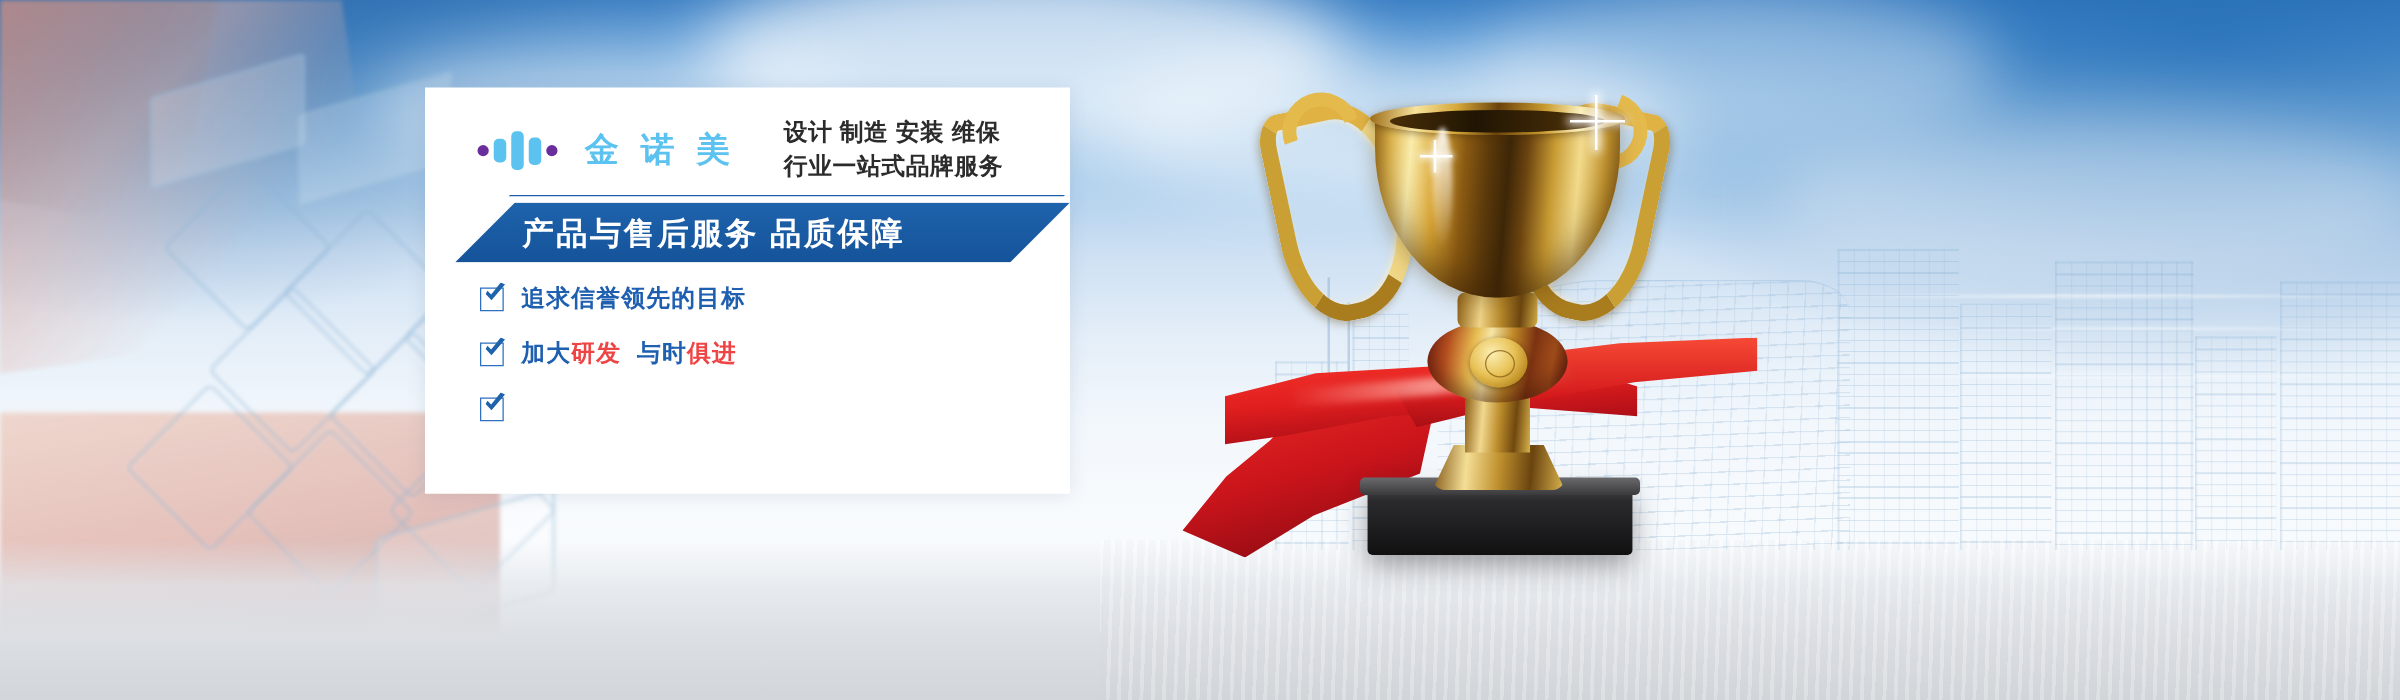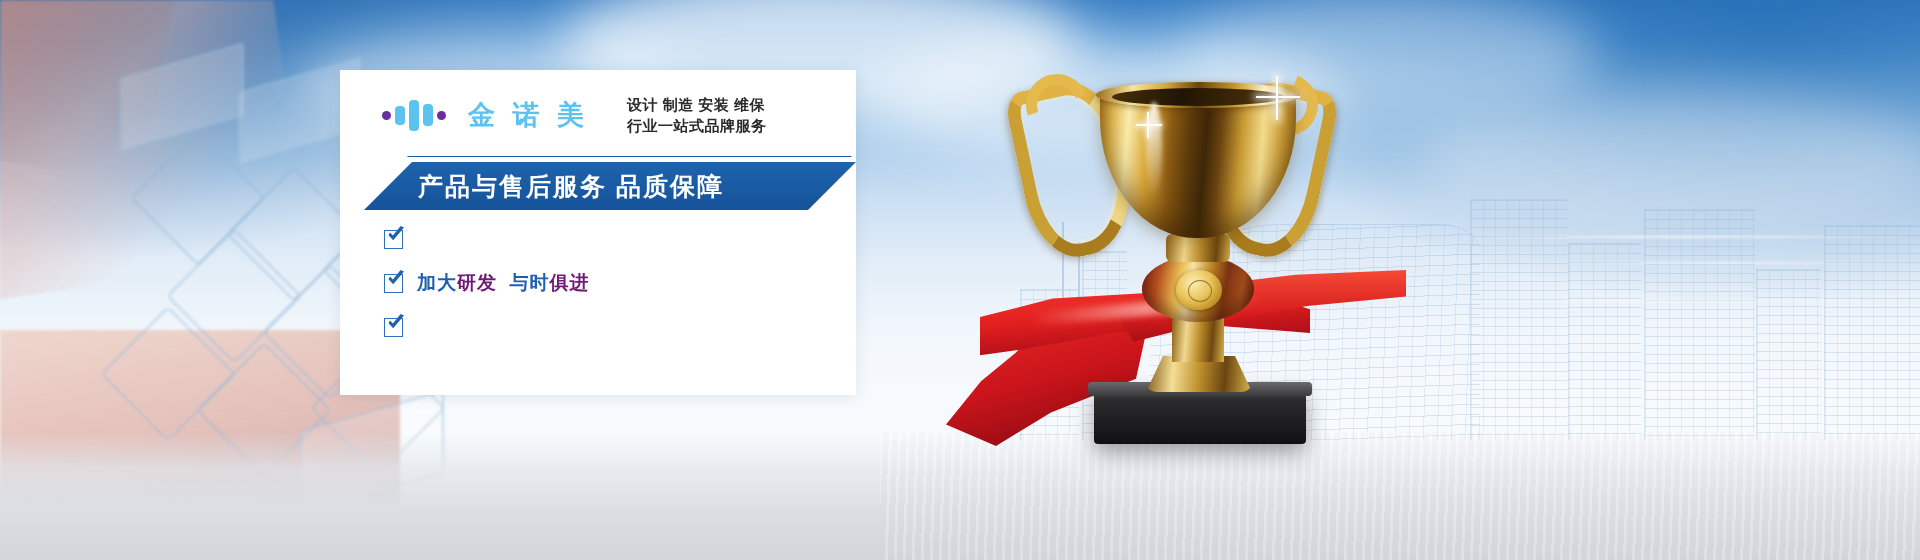--- a/index.html
+++ b/index.html
@@ -226,21 +226,21 @@
   .logo-row{position:absolute;left:42px;top:24px;display:flex;align-items:center;gap:12px;}
   .wave{display:flex;align-items:center;gap:4px;height:34px;}
   .wdot{width:9px;height:9px;border-radius:50%;background:#6a2d9c;}
   .wbar{background:#5cc2ef;border-radius:4px;width:10px;}
   .wb1{height:19px;} .wb2{height:31px;} .wb3{height:22px;}
   .brand{
     margin-left:10px;color:#5cc2ef;font-size:27px;font-weight:bold;
     letter-spacing:5px;line-height:1;
     font-family:"Liberation Sans","DejaVu Sans",sans-serif;
   }
-  .tagline{margin-left:26px;color:#2b2b2b;font-size:15px;font-weight:bold;line-height:1.42;letter-spacing:.5px;}
+  .tagline{margin-left:26px;color:#2b2b2b;font-size:19px;font-weight:bold;line-height:1.42;letter-spacing:.5px;}
 
   
   .ribbon-bar{position:absolute;left:16px;top:86px;width:500px;height:41px;}
   .rb-outline{
     position:absolute;left:0;top:0;width:496px;height:48px;
     border:1.5px solid #1a5fa8;
     clip-path:polygon(52px 0, 496px 0, 448px 48px, 4px 48px);
   }
   .rb-fill{
     position:absolute;left:6px;top:6px;width:494px;height:48px;
@@ -257,21 +257,21 @@
   .list{position:absolute;left:44px;top:152px;}
   .li{display:flex;align-items:center;height:34px;margin-bottom:10px;}
   .cbox{
     position:relative;width:17px;height:17px;border:1.6px solid #2f6fbf;background:#fff;
     margin-right:14px;flex:none;
   }
   .cbox .tick{
     position:absolute;left:1px;top:-5px;width:20px;height:18px;
   }
   .li-text{font-size:19px;color:#1f5fb0;font-weight:bold;letter-spacing:1px;white-space:pre;}
-  .li-text .hot{color:#701a75;}
+  .li-text .hot{color:#ef4444;}
 </style>
 </head>
 <body>
 
 <div id="stage">
 
   <div class="bg">
     <div class="sky"></div>
     <div class="sky-dark-l"></div>
     <div class="sky-dark-r"></div>
@@ -372,20 +372,21 @@
       <div class="rb-text">产品与售后服务  品质保障</div>
     </div>
 
     <div class="list">
         <div class="li">
           <span class="cbox">
             <svg class="tick" viewBox="0 0 20 18">
               <path d="M2.5 9.2 L7.2 14.2 L18 1.6 L14.6 0 L6.9 9.6 L4 6.6 Z" fill="#1e63ac"></path>
             </svg>
           </span>
+          <span class="li-text"><span>追求信誉领先的目标</span></span>
         </div>
         <div class="li">
           <span class="cbox">
             <svg class="tick" viewBox="0 0 20 18">
               <path d="M2.5 9.2 L7.2 14.2 L18 1.6 L14.6 0 L6.9 9.6 L4 6.6 Z" fill="#1e63ac"></path>
             </svg>
           </span>
           <span class="li-text"><span>加大</span><span class="hot">研发</span><span>  与时</span><span class="hot">俱进</span></span>
         </div>
         <div class="li">

